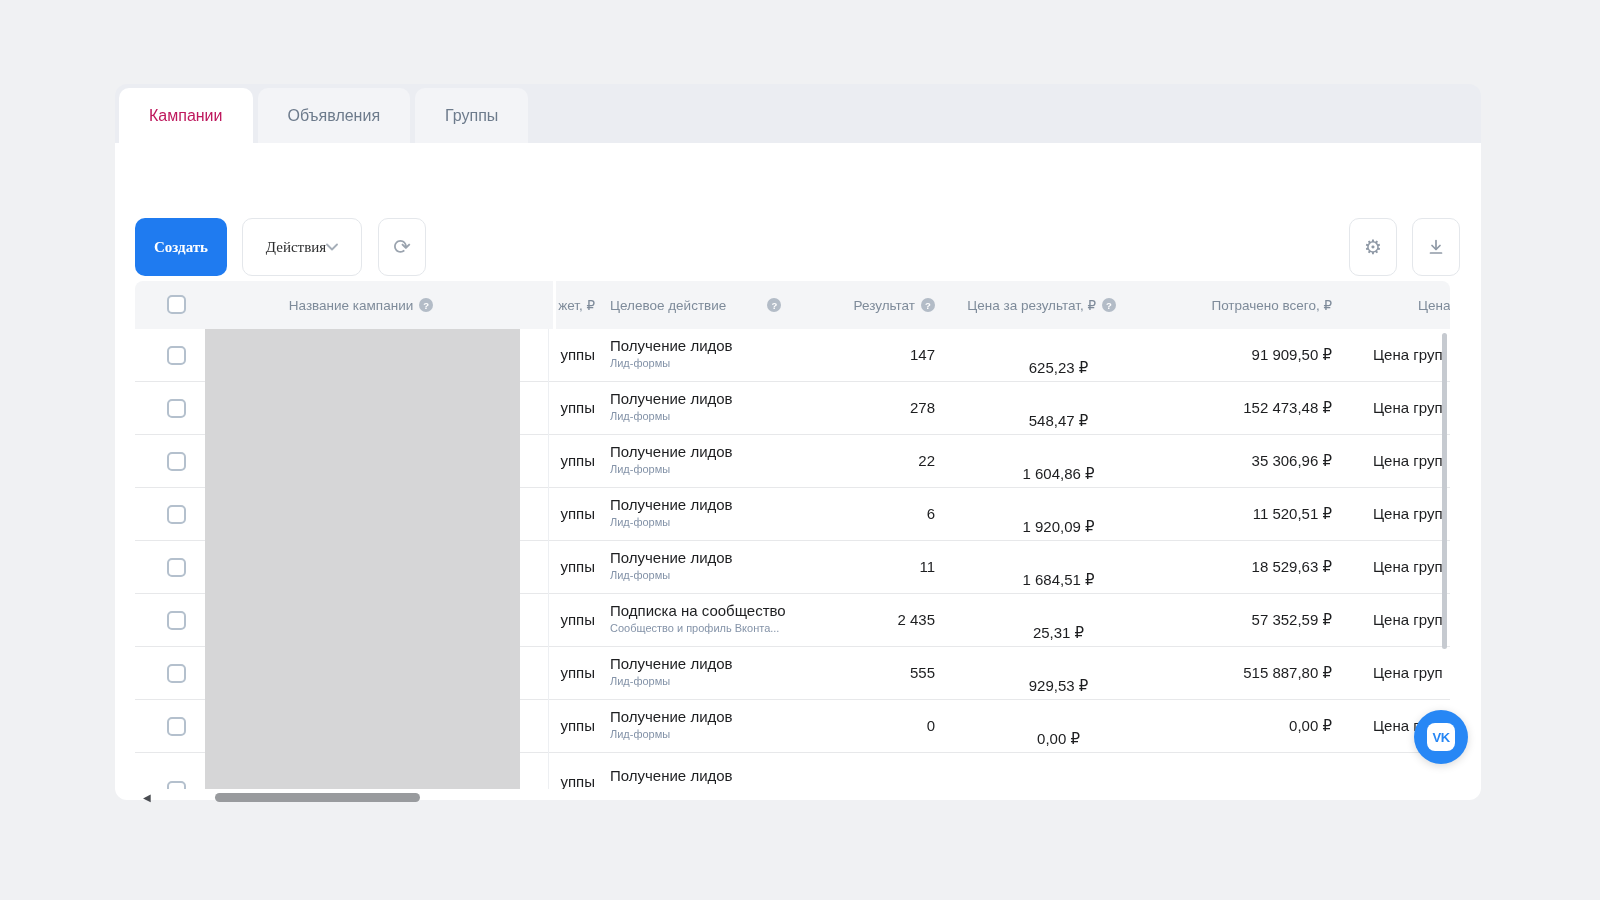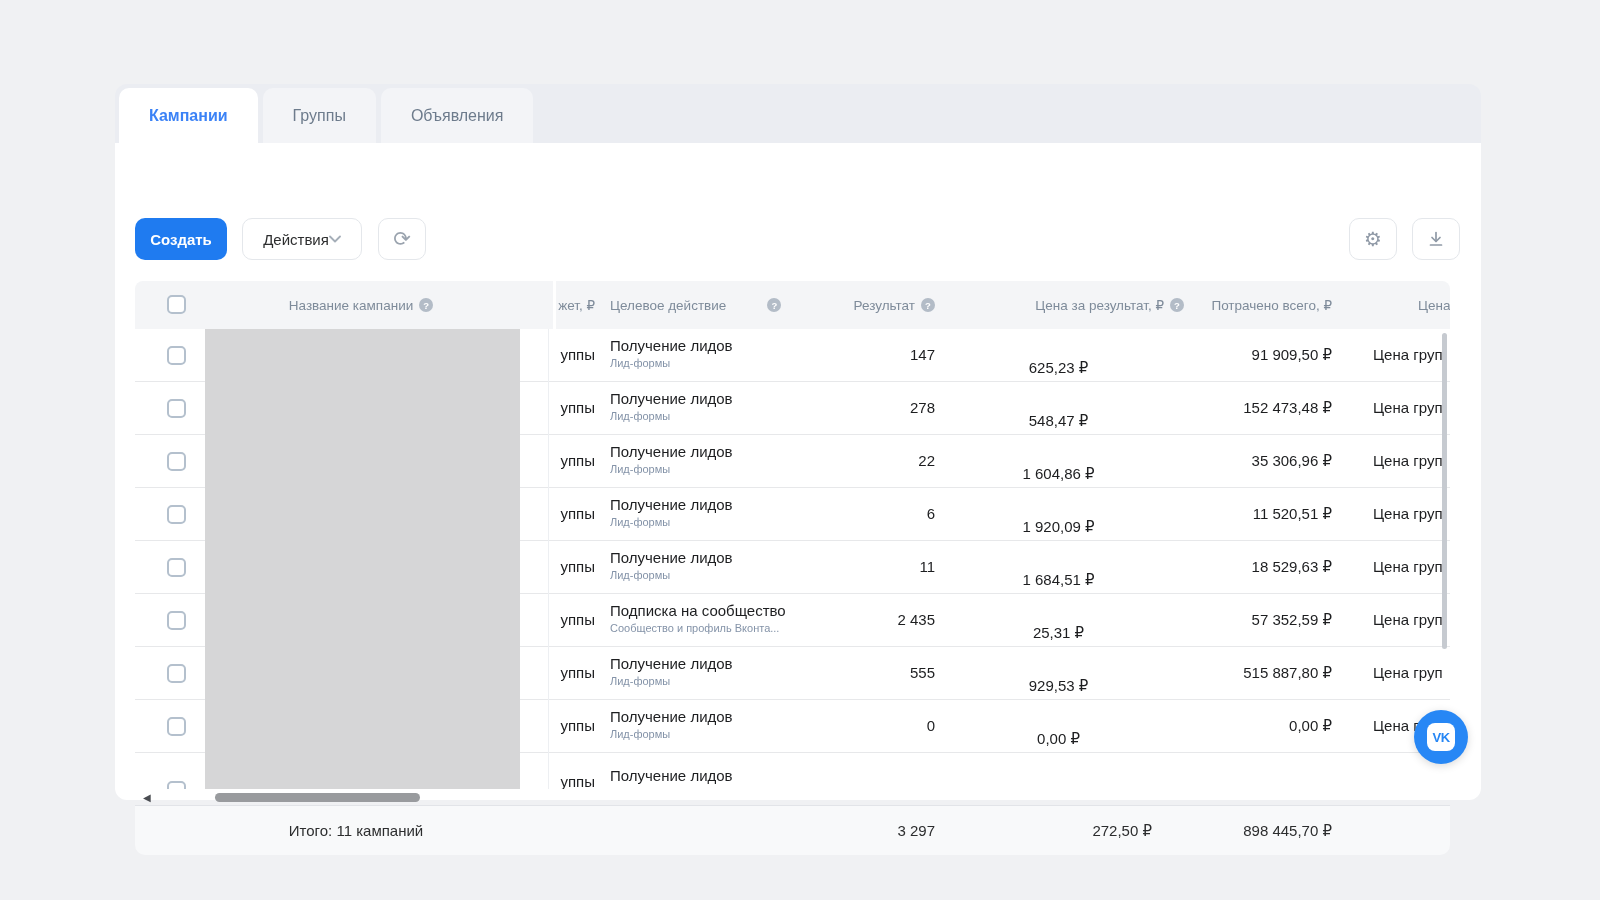--- a/index.html
+++ b/index.html
@@ -5,27 +5,27 @@
   * { margin:0; padding:0; box-sizing:border-box; }
   html,body { width:1600px; height:900px; }
   body { font-family:"Liberation Sans","DejaVu Sans",sans-serif; background:#f0f1f3; position:relative; overflow:hidden; }
   .stage { position:absolute; inset:0; width:1600px; height:900px; }
 
   
   .card { position:absolute; left:115px; top:84px; width:1366px; height:716px; border-radius:12px; }
   .tabstrip { position:absolute; left:0; top:0; width:100%; height:59px; background:#ebedf2; border-radius:12px 12px 0 0; display:flex; align-items:flex-end; }
   .tab { height:55px; display:flex; align-items:center; justify-content:center; padding:0 30px; border-radius:10px 10px 0 0; font-size:16px; color:#6d7b8c; cursor:pointer; margin-right:5px; }
   .tab.first { margin-left:4px; }
-  .tab.active { background:#fff; color:#3b82f6; font-weight:bold; }
+  .tab.active { background:#fff; color:#be185d; font-weight:normal; }
   .tab.inactive { background:#f3f4f7; }
   .card-body { position:absolute; left:0; top:59px; width:100%; height:657px; background:#fff; border-radius:0 0 12px 12px; }
 
   
   .toolbar { position:absolute; left:0; top:75px; width:100%; height:42px; }
-  .btn { position:absolute; height:42px; border-radius:10px; display:flex; align-items:center; justify-content:center; font-size:15px; cursor:pointer; }
+  .btn { position:absolute; height:58px; border-radius:10px; display:flex; align-items:center; justify-content:center; font-size:15px; cursor:pointer;font-family:Liberation Serif, serif; }
   .btn-primary { left:20px; width:92px; background:#1f7bf0; color:#fff; font-weight:bold; }
   .btn-ghost { background:#fff; border:1px solid #e4e7eb; color:#2c2d2e; }
   .btn-actions { left:127px; width:120px; gap:0; }
   .btn-refresh { left:263px; width:48px; color:#9aa3ae; font-size:21px; }
   .btn-settings { left:1234px; width:48px; color:#8f99a6; font-size:20px; }
   .btn-download { left:1297px; width:48px; }
   .chev { width:12px; height:8px; }
 
   
   .table { position:absolute; left:20px; top:138px; width:1315px; height:574px; overflow:hidden; }
@@ -72,22 +72,22 @@
   svg { display:block; }
 </style>
 </head>
 <body>
 
 <div class="stage">
   <div class="card">
 
     <div class="tabstrip">
       <div class="tab active first">Кампании</div>
+      <div class="tab inactive">Объявления</div>
       <div class="tab inactive">Группы</div>
-      <div class="tab inactive">Объявления</div>
     </div>
 
     <div class="card-body">
 
       <div class="toolbar">
         <div class="btn btn-primary">Создать</div>
         <div class="btn btn-ghost btn-actions">
           <span>Действия</span>
           <span class="chev">
             <svg width="12" height="8" viewBox="0 0 12 8">
@@ -124,21 +124,21 @@
             <span>жет, ₽</span>
           </div>
           <div class="hcell" style="left:475px;gap:41px;">
             <span>Целевое действие</span>
             <span class="qicon">?</span>
           </div>
           <div class="hcell" style="left:660px; width:140px; justify-content:flex-end;">
             <span>Результат</span>
             <span class="qicon">?</span>
           </div>
-          <div class="hcell" style="left:862px; width:187px; justify-content:flex-end;">
+          <div class="hcell" style="left:794px; width:187px; justify-content:flex-end;">
             <span>Цена за результат, ₽</span>
             <span class="qicon">?</span>
           </div>
           <div class="hcell" style="left:1020px; width:177px; justify-content:flex-end;">
             <span>Потрачено всего, ₽</span>
           </div>
           <div class="hcell" style="left:1283px; width:40px; overflow:hidden;">
             <span>Цена,</span>
           </div>
           <div class="frozen-gap"></div>
@@ -259,26 +259,20 @@
           </div>
         </div>
 
         <div class="vdiv"></div>
         <div class="redacted"></div>
 
         <div class="vscroll"></div>
         <div class="hscroll-arrow">◀</div>
         <div class="hscroll-thumb"></div>
 
-        <div class="tfoot">
-          <div class="fcell f-total">Итого: 11 кампаний</div>
-          <div class="fcell f-result">3 297</div>
-          <div class="fcell f-cpr">272,50 ₽</div>
-          <div class="fcell f-spent">898 445,70 ₽</div>
-        </div>
       </div>
 
     </div>
   </div>
 
   <div class="fab">
     <div class="fab-inner">VK</div>
   </div>
 </div>
 

